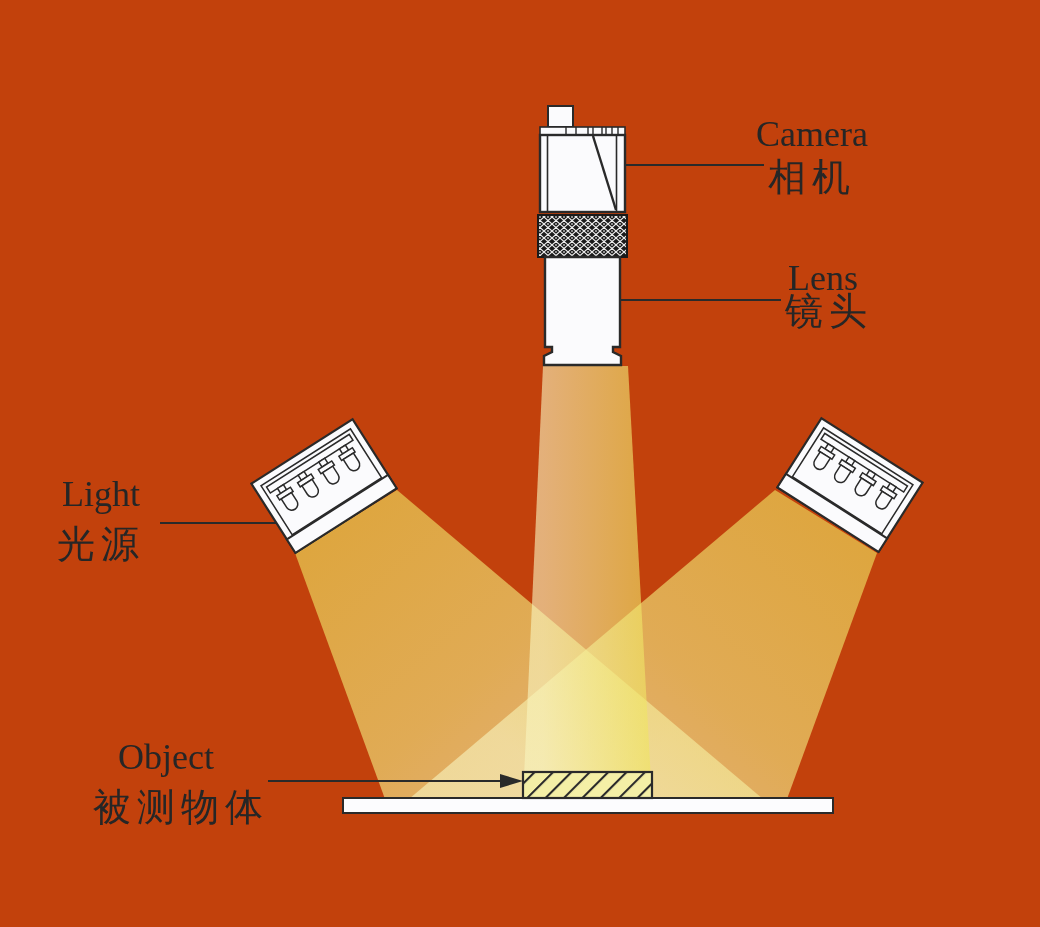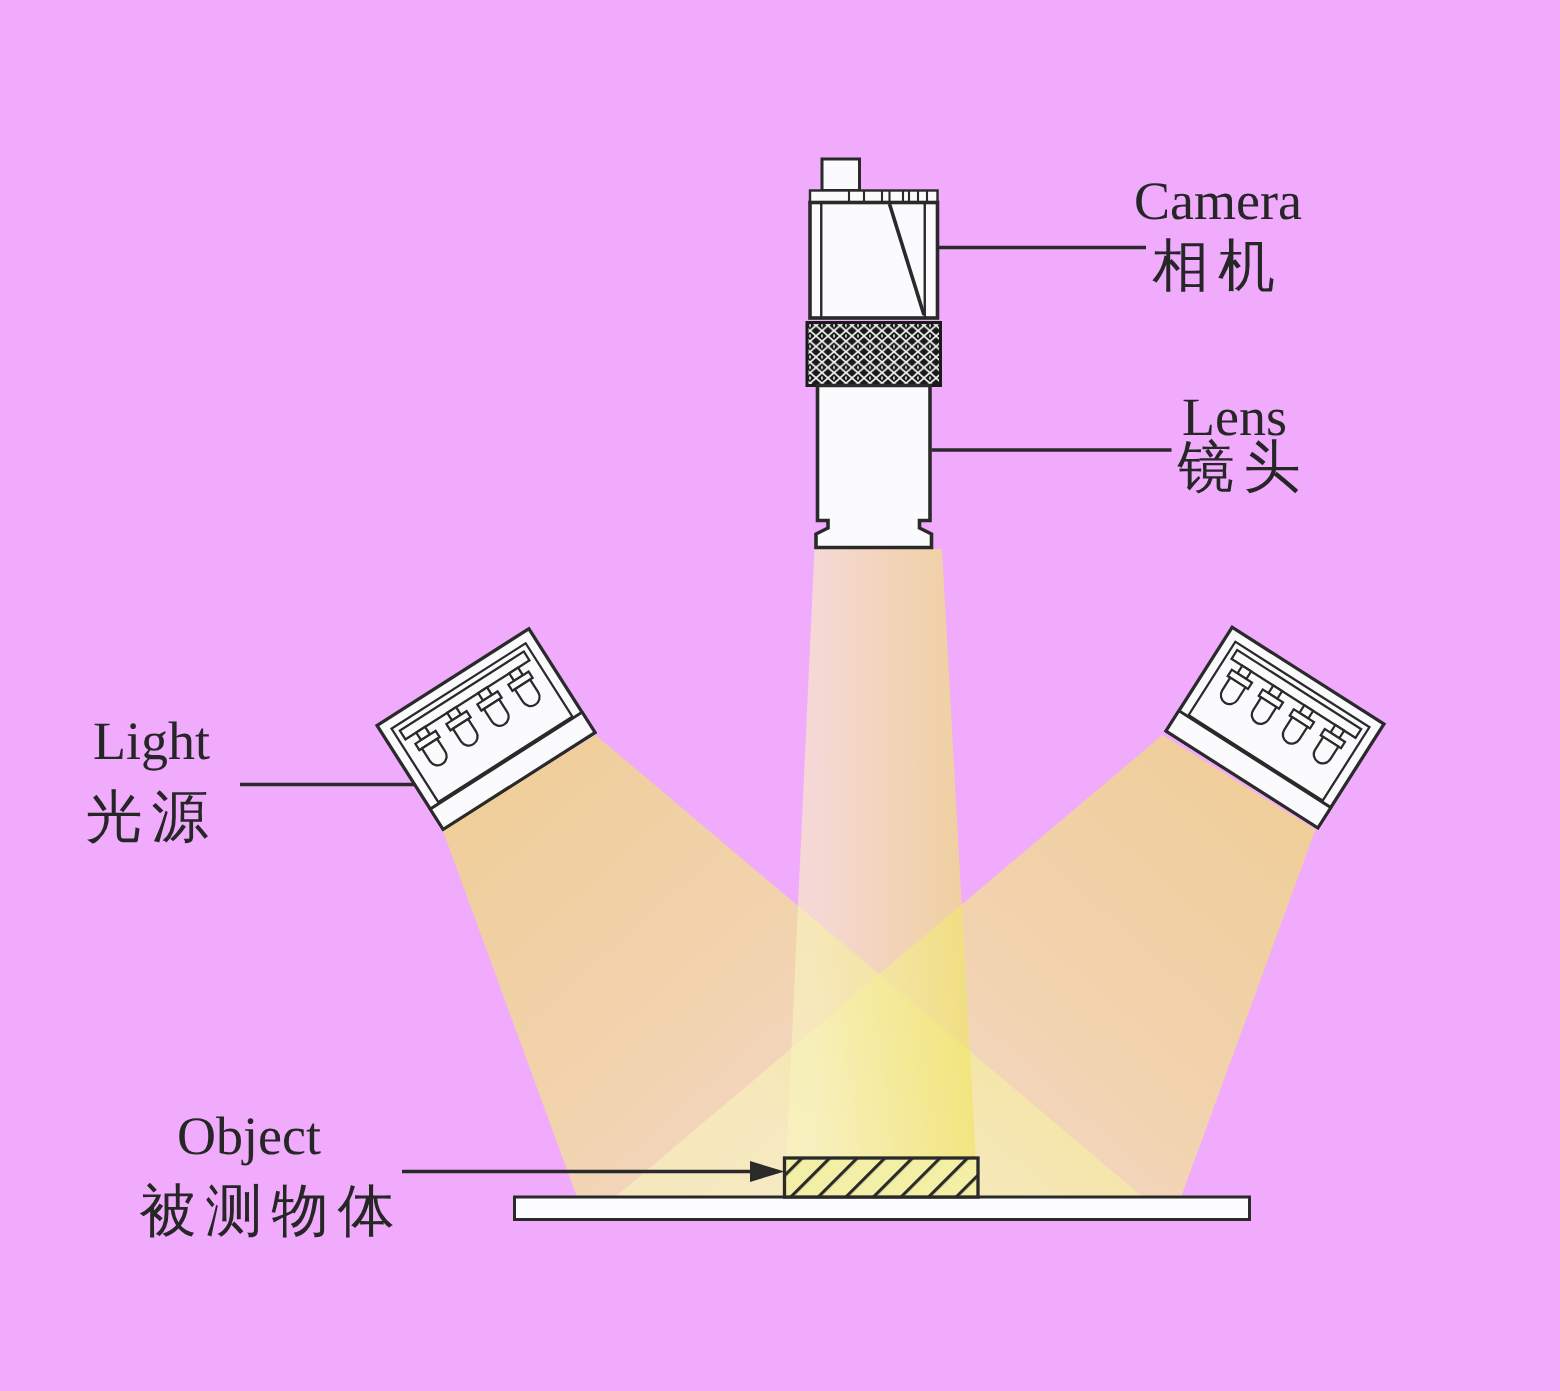--- a/index.html
+++ b/index.html
@@ -1,19 +1,19 @@
 <!DOCTYPE html>
 <html><head>
 <meta charset="utf-8">
 <style>
   html,body{margin:0;padding:0;}
   body{background:#e9e9ec;font-family:"Liberation Sans",sans-serif;}
   #stage{
     position:relative;width:1040px;height:927px;margin:0 auto;
-    background:#f0abfc;overflow:hidden;
+    background:#c2410c;overflow:hidden;
   }
   svg{display:block;width:1040px;height:927px;}
   .label-en{
     font-family:"Liberation Serif","DejaVu Serif",serif;
     font-size:36px;fill:#262626;
   }
   .label-zh{
     font-family:"DejaVu Sans","Liberation Sans",sans-serif;
     font-size:38px;fill:#262626;letter-spacing:6px;
   }

